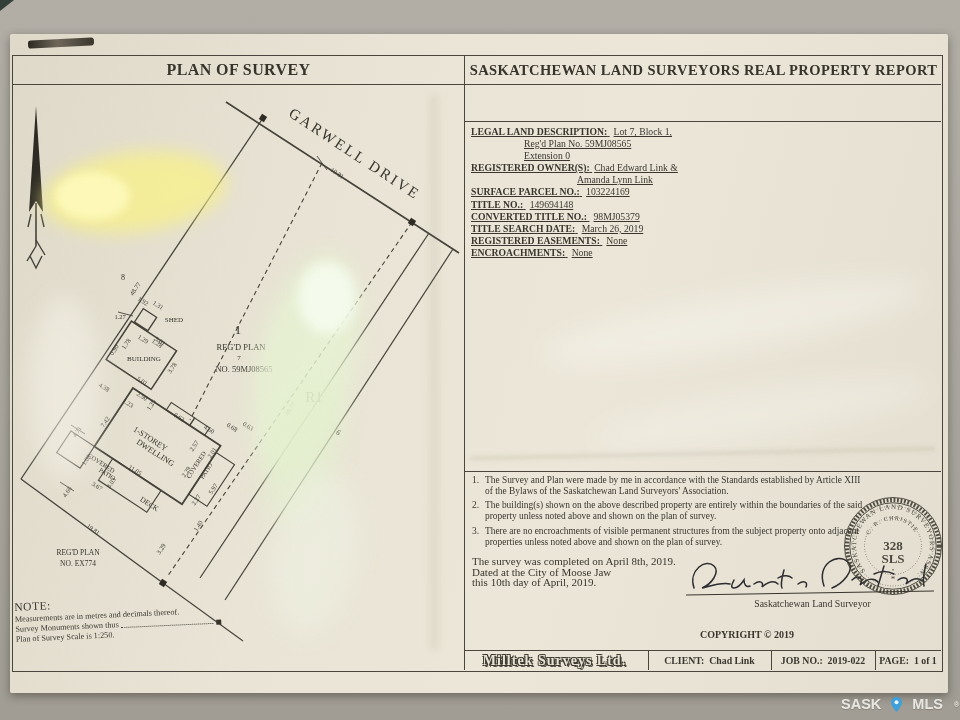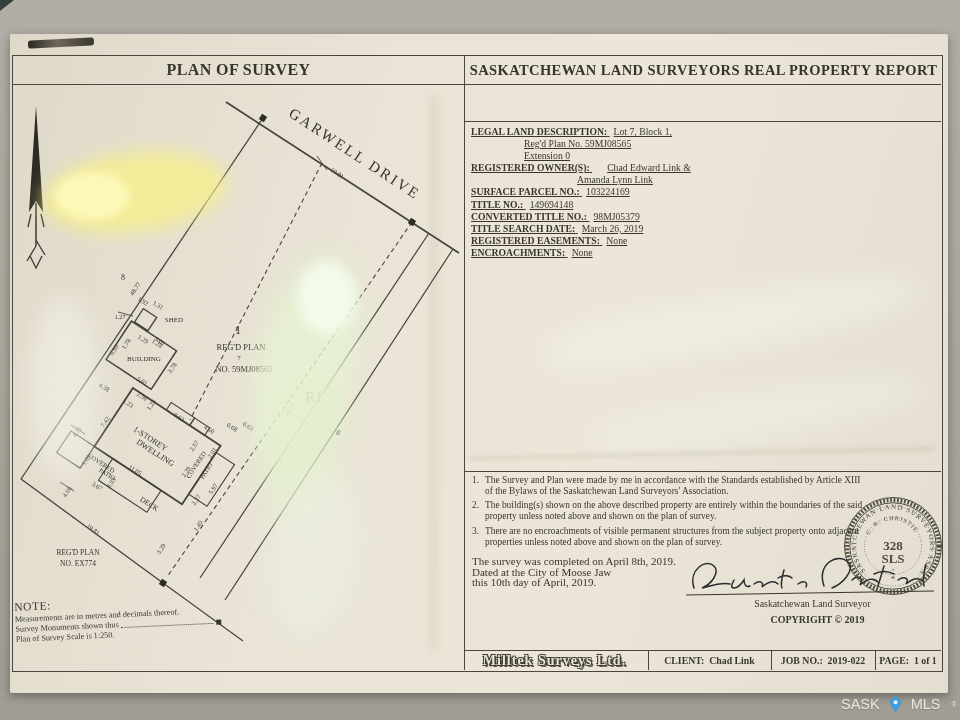--- a/index.html
+++ b/index.html
@@ -30,21 +30,21 @@
   .lab{font-weight:700;}
   .val{font-weight:400;}
   #civic{left:471px;top:88px;width:460px;font-size:9.8px;line-height:13px;}
   #legal{left:471px;top:126px;width:460px;font-size:9.7px;line-height:12.1px;text-decoration:underline;}
   #legal .ml1{margin-left:53px;} #legal .ml2{margin-left:106px;}
   #notes{left:472px;top:475px;width:396px;font-size:9.4px;line-height:10.9px;}
   .note-item{display:flex;margin-bottom:3.5px;}
   .note-num{width:13px;flex:none;}
   #completion{left:472px;top:556px;width:300px;font-size:11px;line-height:10.6px;}
   #surveyor-title{left:700px;top:598px;width:225px;text-align:center;font-size:9.8px;}
-  #copyright{left:700px;top:614px;width:235px;text-align:center;font-size:10px;font-weight:700;}
+  #copyright{left:700px;top:629px;width:235px;text-align:left;font-size:10px;font-weight:700;}
   
   .fcell{top:651px;height:19px;display:flex;align-items:center;justify-content:center;font-size:9.8px;font-weight:700;white-space:pre;}
   #f-company{left:463px;width:183px;font-size:14px;letter-spacing:1px;color:#e9e4d5;
     text-shadow:-1px -1px 0 #3f3b32,1px -1px 0 #3f3b32,-1px 1px 0 #3f3b32,1px 1px 0 #3f3b32,2px 2px 0 rgba(58,53,44,.85);}
   
   svg{font-family:"Liberation Serif",serif;}
   svg text{fill:#37342c;}
   .m{font-size:6.4px;}
   .bl{font-size:8.5px;}
   
@@ -61,21 +61,21 @@
   #g2b{left:268px;top:375px;width:70px;height:150px;background:rgba(226,239,205,.65);filter:blur(10px);transform:rotate(16deg);}
   #g2c{left:298px;top:262px;width:58px;height:72px;background:rgba(245,252,238,.9);filter:blur(6px);}
   #g3{left:540px;top:295px;width:385px;height:55px;background:rgba(255,255,255,.3);filter:blur(13px);transform:rotate(-10deg);}
   #g4{left:590px;top:390px;width:340px;height:48px;background:rgba(255,255,255,.25);filter:blur(13px);transform:rotate(-9deg);}
   #g5{left:28px;top:295px;width:72px;height:185px;background:rgba(246,243,231,.55);filter:blur(12px);}
   #g6{left:272px;top:470px;width:85px;height:165px;background:rgba(238,242,228,.55);filter:blur(12px);transform:rotate(10deg);}
   #w1{left:432px;top:95px;width:4px;height:555px;background:rgba(135,125,105,.22);filter:blur(4px);}
   #w2{left:470px;top:452px;width:465px;height:3px;background:rgba(130,120,100,.2);filter:blur(2px);transform:rotate(-1.2deg);}
   
   #watermark{left:841px;top:696px;display:flex;align-items:center;gap:10px;
-    font-family:"Liberation Sans",sans-serif;font-weight:400;font-size:14.5px;
+    font-family:"Liberation Sans",sans-serif;font-weight:700;font-size:14.5px;
     color:rgba(252,252,248,.82);text-shadow:0 1px 1px rgba(90,86,78,.4);}
   #watermark sup{font-size:7px;margin-left:1px;}
 </style>
 </head>
 <body>
 
 <div id="photo">
   <div class="abs" id="corner-dark"></div>
   <div class="abs" id="paper"></div>
   <div class="abs" id="tape"></div>
@@ -90,21 +90,21 @@
   <div class="abs title" id="t-left">PLAN OF SURVEY</div>
   <div class="abs title" id="t-right">SASKATCHEWAN LAND SURVEYORS REAL PROPERTY REPORT</div>
 
 
   <div class="abs" id="legal">
     <div><span class="lab">LEGAL LAND DESCRIPTION:</span>
       <span class="val" style="margin-left:4px">Lot 7, Block 1,</span></div>
     <div class="val ml1">Reg'd Plan No. 59MJ08565</div>
     <div class="val ml1">Extension 0</div>
     <div><span class="lab">REGISTERED OWNER(S):</span>
-      <span class="val" style="margin-left:15px">Chad Edward Link &amp;</span></div>
+      <span class="val" style="margin-left:2px">Chad Edward Link &amp;</span></div>
     <div class="val ml2">Amanda Lynn Link</div>
     <div><span class="lab">SURFACE PARCEL NO.:</span>
       <span class="val" style="margin-left:4px">103224169</span></div>
     <div><span class="lab">TITLE NO.:</span>
       <span class="val" style="margin-left:4px">149694148</span></div>
     <div><span class="lab">CONVERTED TITLE NO.:</span>
       <span class="val" style="margin-left:4px">98MJ05379</span></div>
     <div><span class="lab">TITLE SEARCH DATE:</span>
       <span class="val" style="margin-left:4px">March 26, 2019</span></div>
     <div><span class="lab">REGISTERED EASEMENTS:</span>

